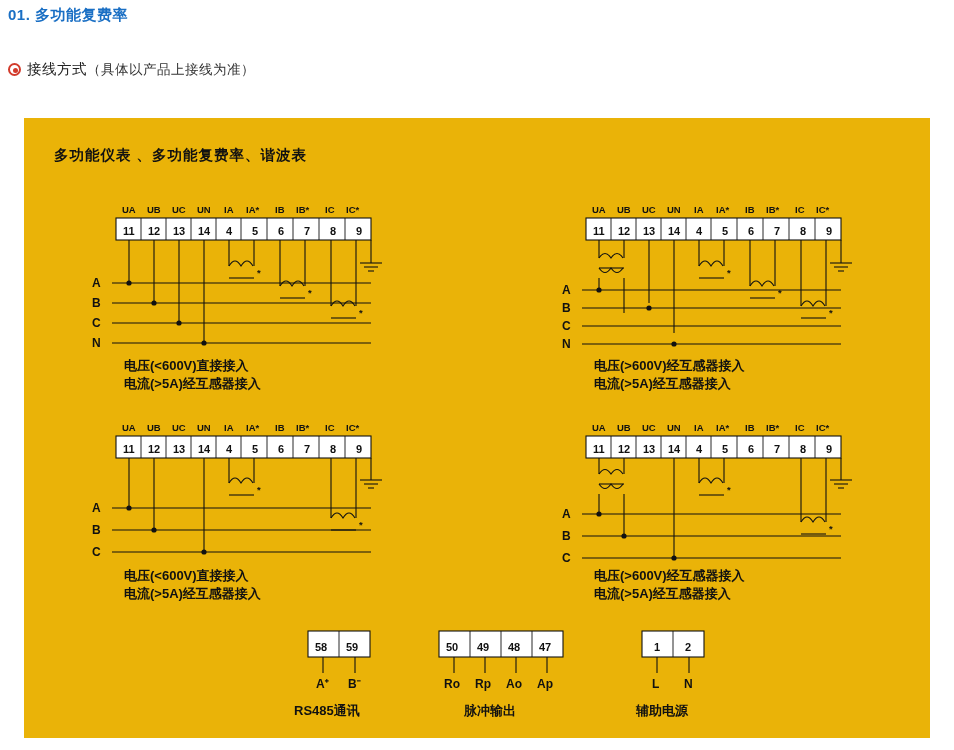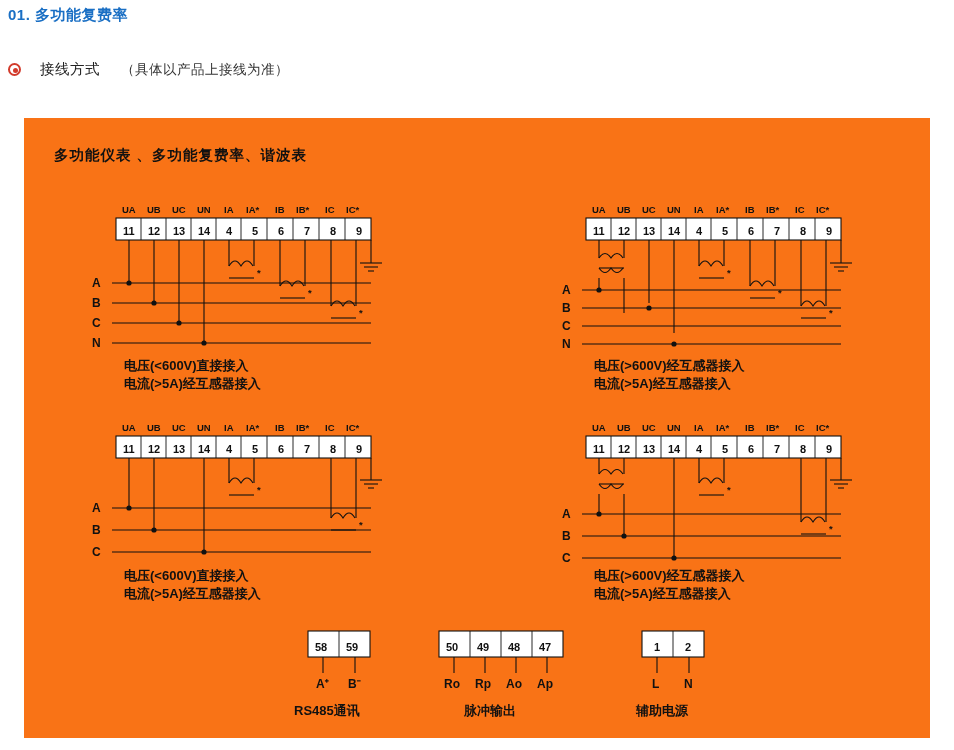--- a/index.html
+++ b/index.html
@@ -11,38 +11,38 @@
     position:relative;
     overflow:hidden;
   }
   .section-title{
     position:absolute;left:8px;top:6px;
     font-size:15px;font-weight:bold;color:#1a6fc4;
     letter-spacing:0.5px;
   }
   .bullet-row{
     position:absolute;left:8px;top:60px;
-    display:flex;align-items:center;gap:13px;
+    display:flex;align-items:center;
   }
   .bullet-dot{
     width:13px;height:13px;border-radius:50%;
     border:2px solid #d23b2c;background:#fff;
     box-sizing:border-box;position:relative;margin-right:6px;
   }
   .bullet-dot::after{
     content:"";position:absolute;left:2.5px;top:2.5px;
     width:5px;height:5px;border-radius:50%;background:#d23b2c;
   }
   .bullet-text{font-size:14.5px;color:#222;letter-spacing:0.5px;}
-  .bullet-note{font-size:13.5px;color:#333;margin-left:8px;letter-spacing:0.5px;}
+  .bullet-note{font-size:13.5px;color:#333;margin-left:0;letter-spacing:0.5px;}
 
   .panel{
     position:absolute;left:24px;top:118px;
     width:906px;height:620px;
-    background:#f97316;
+    background:#eab308;
   }
   .panel-title{
     position:absolute;left:30px;top:28px;
     font-size:14.5px;font-weight:bold;color:#111;letter-spacing:1px;
   }
   svg.diagram{position:absolute;left:0;top:0;}
   .lbl{font:bold 9.5px "Liberation Sans",sans-serif;fill:#111;}
   .lbl-term{font:bold 11px "Liberation Sans",sans-serif;fill:#111;}
   .lbl-phase{font:bold 12px "Liberation Sans",sans-serif;fill:#111;}
   .cap{font:bold 13px "Liberation Sans",sans-serif;fill:#111;}

